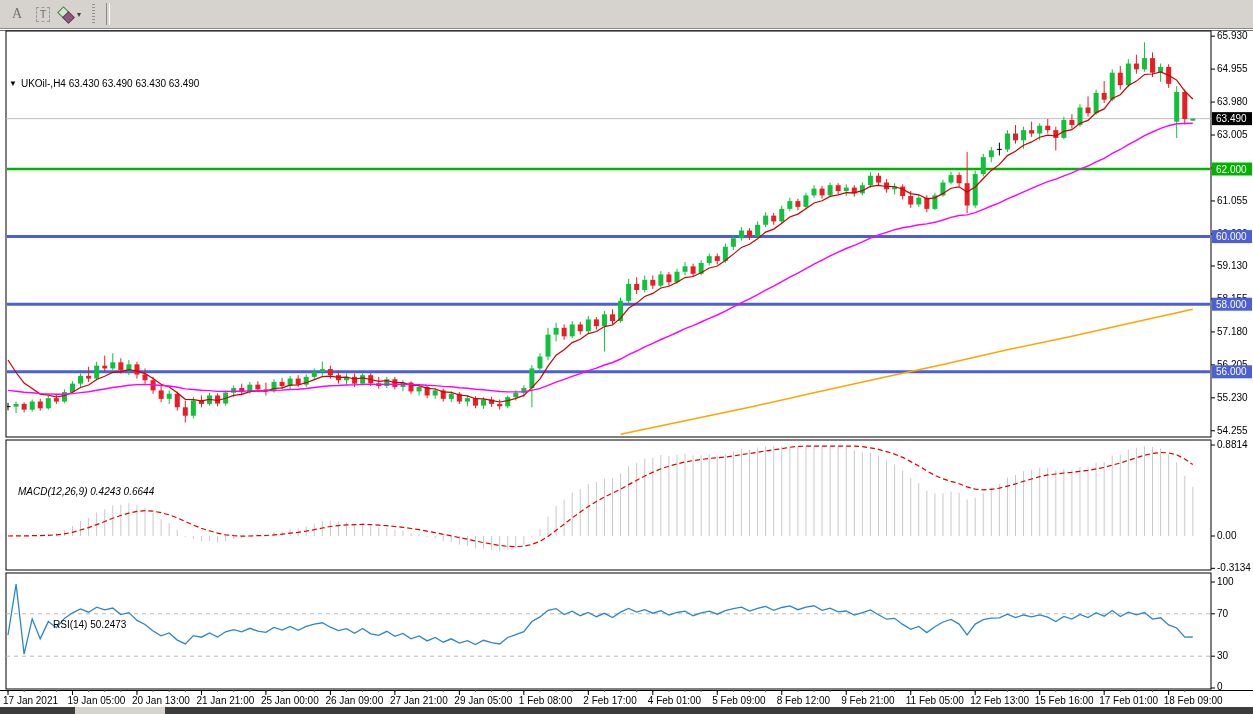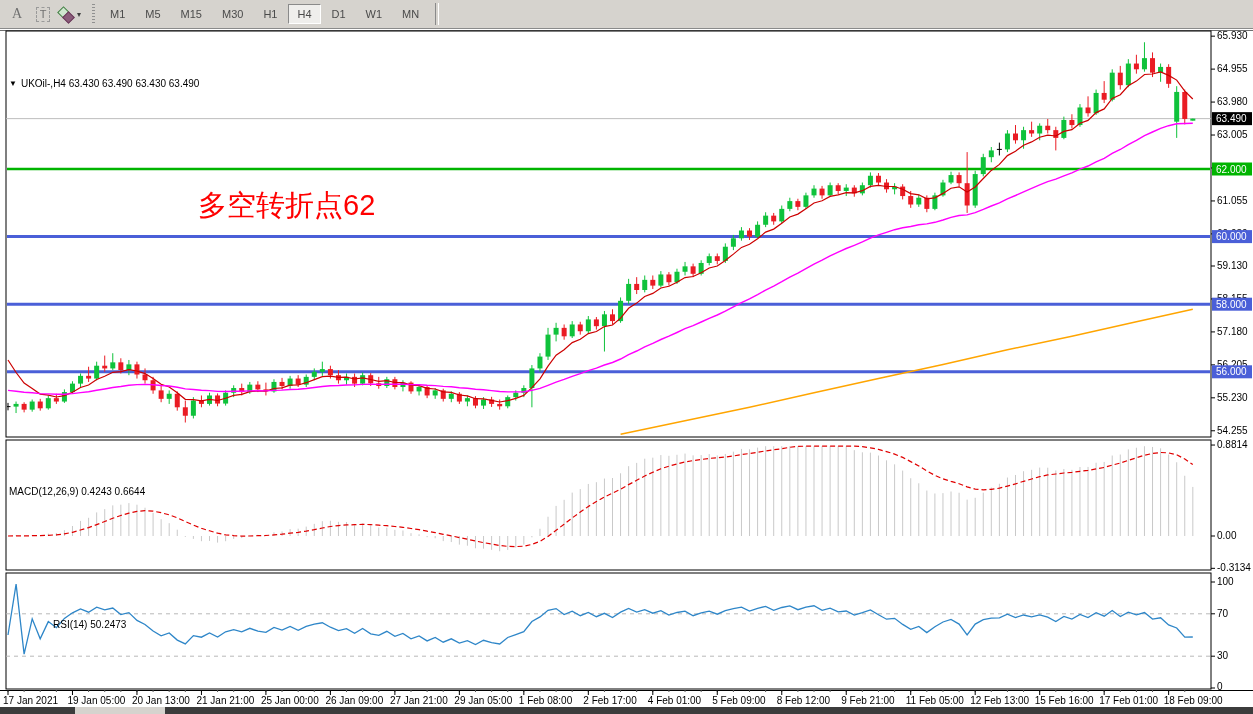--- a/index.html
+++ b/index.html
@@ -45,31 +45,20 @@
       </div>
       <div class="tb-btn">
         <span class="diamond-wrap">
           <span class="d1"></span>
             <span class="d2"></span>
         </span>
         <span class="drop-arrow">▾</span>
       </div>
     </div>
     <div class="grip"></div>
-    <div class="tf-bar" id="tf-bar">
-        <div class="tf-btn">M1</div>
-        <div class="tf-btn">M5</div>
-        <div class="tf-btn">M15</div>
-        <div class="tf-btn">M30</div>
-        <div class="tf-btn">H1</div>
-        <div class="tf-btn active">H4</div>
-        <div class="tf-btn">D1</div>
-        <div class="tf-btn">W1</div>
-        <div class="tf-btn">MN</div>
-      </div>
     <div class="sep-groove"></div>
   </div>
 
   <svg id="chart-svg" width="1253" height="714" style="position:absolute;left:0;top:0;">
       <rect x="0" y="30" width="1253" height="684" fill="#ffffff"></rect>
       <line x1="0" y1="30.5" x2="1253" y2="30.5" stroke="#6e6e6e" stroke-width="1"></line>
       <g>
         <rect x="6" y="31" width="1205" height="406" fill="none" stroke="#000000" stroke-width="1"></rect>
         <rect x="6" y="440" width="1205" height="130" fill="none" stroke="#000000" stroke-width="1"></rect>
         <rect x="6" y="573" width="1205" height="116" fill="none" stroke="#000000" stroke-width="1"></rect>
@@ -714,17 +703,16 @@
       </g>
       <g>
         <rect x="0" y="707" width="1253" height="7" fill="#3c3c3c"></rect>
         <rect x="75" y="707" width="90" height="7" fill="#d6d3ce"></rect>
       </g>
     </svg>
 
   <div class="pane-label" style="left:9px;top:34px;">
     <span class="sym-caret">▼</span><span>UKOil-,H4  63.430 63.490 63.430 63.490</span>
   </div>
-  <div class="pane-label" style="left:9px;top:442px;">MACD(12,26,9) 0.4243 0.6644</div>
+  <div class="pane-label" style="left:18px;top:442px;font-style:italic;">MACD(12,26,9) 0.4243 0.6644</div>
   <div class="pane-label" style="left:9px;top:575px;padding-left:44px;">RSI(14) 50.2473</div>
-  <div class="annotation" style="left:198px;top:186px;">多空转折点62</div>
 
 </div>
 
 </body></html>

